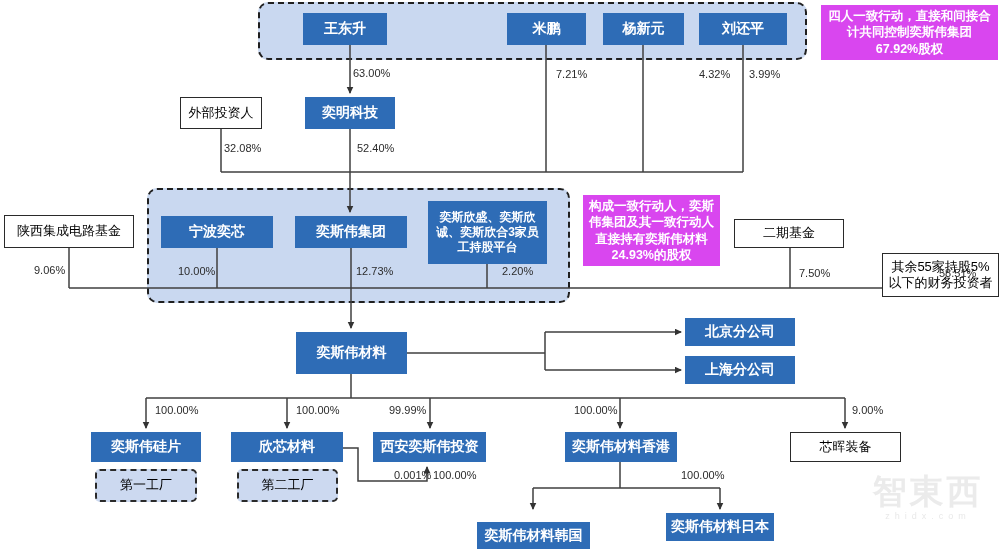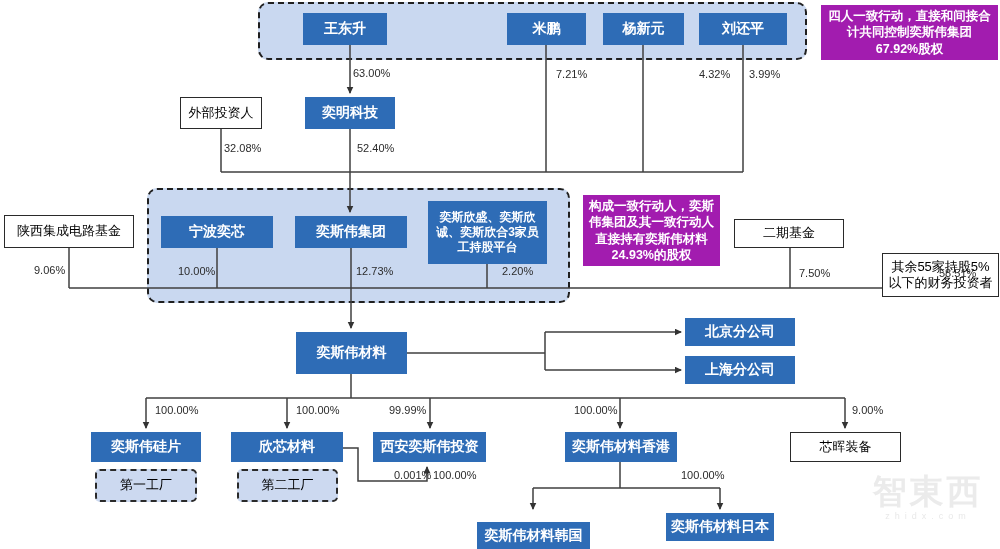--- a/index.html
+++ b/index.html
@@ -19,21 +19,21 @@
     background:#2e6cb6;color:#ffffff;font-weight:bold;font-size:14px;
   }
   .blue.small{font-size:12px;padding:2px 4px;}
   .white{
     background:#ffffff;border:1.5px solid #2a2a2a;color:#000000;font-size:13px;
   }
   .dashedbox{
     background:#ccd9f0;border:2px dashed #2a2a2a;border-radius:5px;color:#000000;font-size:13px;
   }
   .note{
-    position:absolute;background:#a21caf;color:#ffffff;font-weight:bold;font-size:12.5px;
+    position:absolute;background:#d946ef;color:#ffffff;font-weight:bold;font-size:12.5px;
     display:flex;align-items:center;justify-content:center;text-align:center;
     line-height:1.3;box-sizing:border-box;padding:4px 6px;
   }
   .pct{
     position:absolute;font-size:11px;color:#2b2b2b;white-space:nowrap;
   }
   svg.wires{position:absolute;left:0;top:0;pointer-events:none;}
   .wm{
     position:absolute;left:858px;top:474px;width:140px;text-align:center;
     color:#ebebeb;user-select:none;

